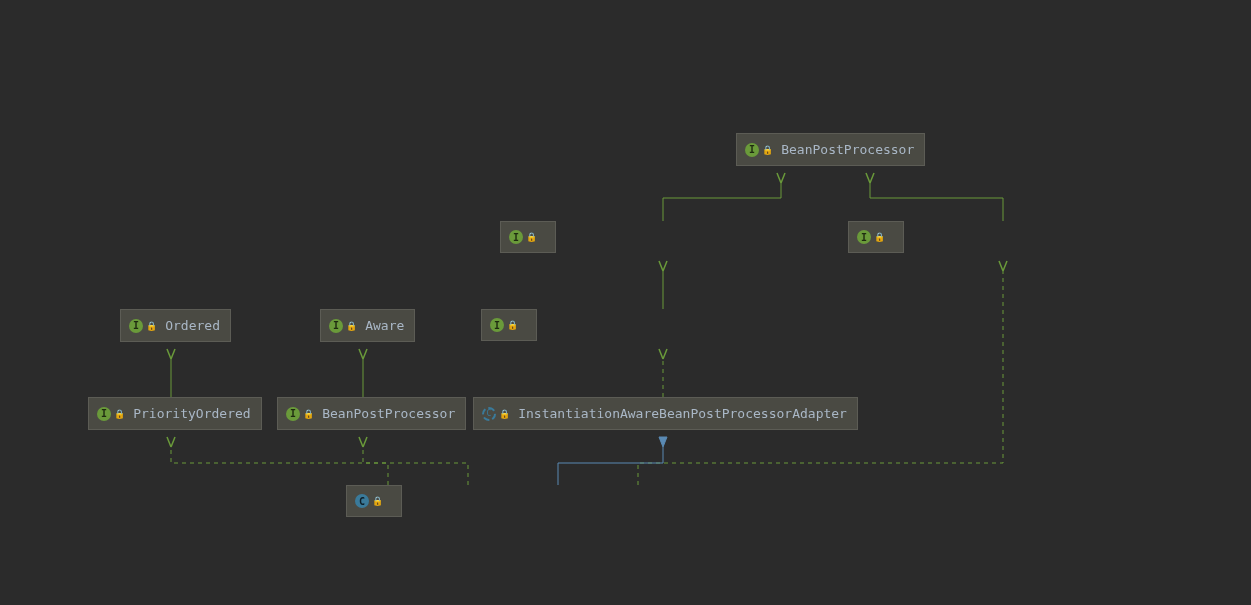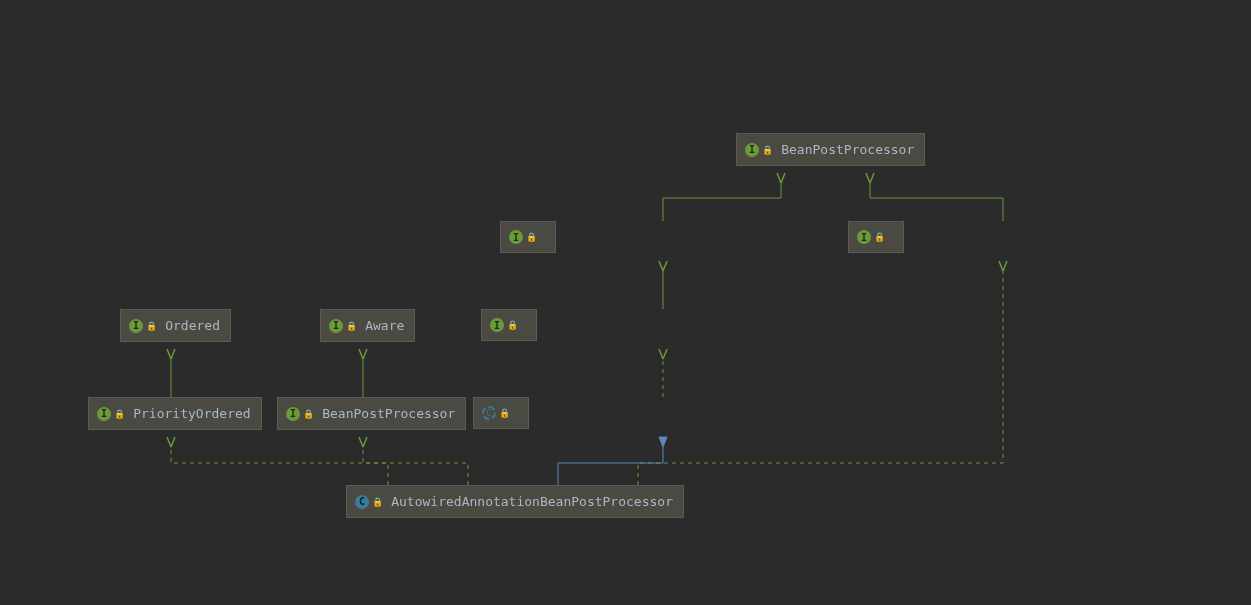--- a/index.html
+++ b/index.html
@@ -172,23 +172,23 @@
       <span class="type-icon iface-icon">I</span>
         <span class="lock-icon">🔒</span>
     </span>
     <span class="name">BeanPostProcessor</span>
   </div>
   <div class="node" style="left:473px; top:397px;">
     <span class="icon-wrap">
       <span class="abs-icon">C</span>
         <span class="lock-icon">🔒</span>
     </span>
+    <span class="name">InstantiationAwareBeanPostProcessorAdapter</span>
   </div>
 
   <div class="node" style="left:346px; top:485px;">
     <span class="icon-wrap">
       <span class="type-icon class-icon">C</span>
         <span class="lock-icon">🔒</span>
     </span>
-    <span class="name">AutowiredAnnotationBeanPostProcessor</span>
   </div>
 
 </div>
 
 </body></html>

